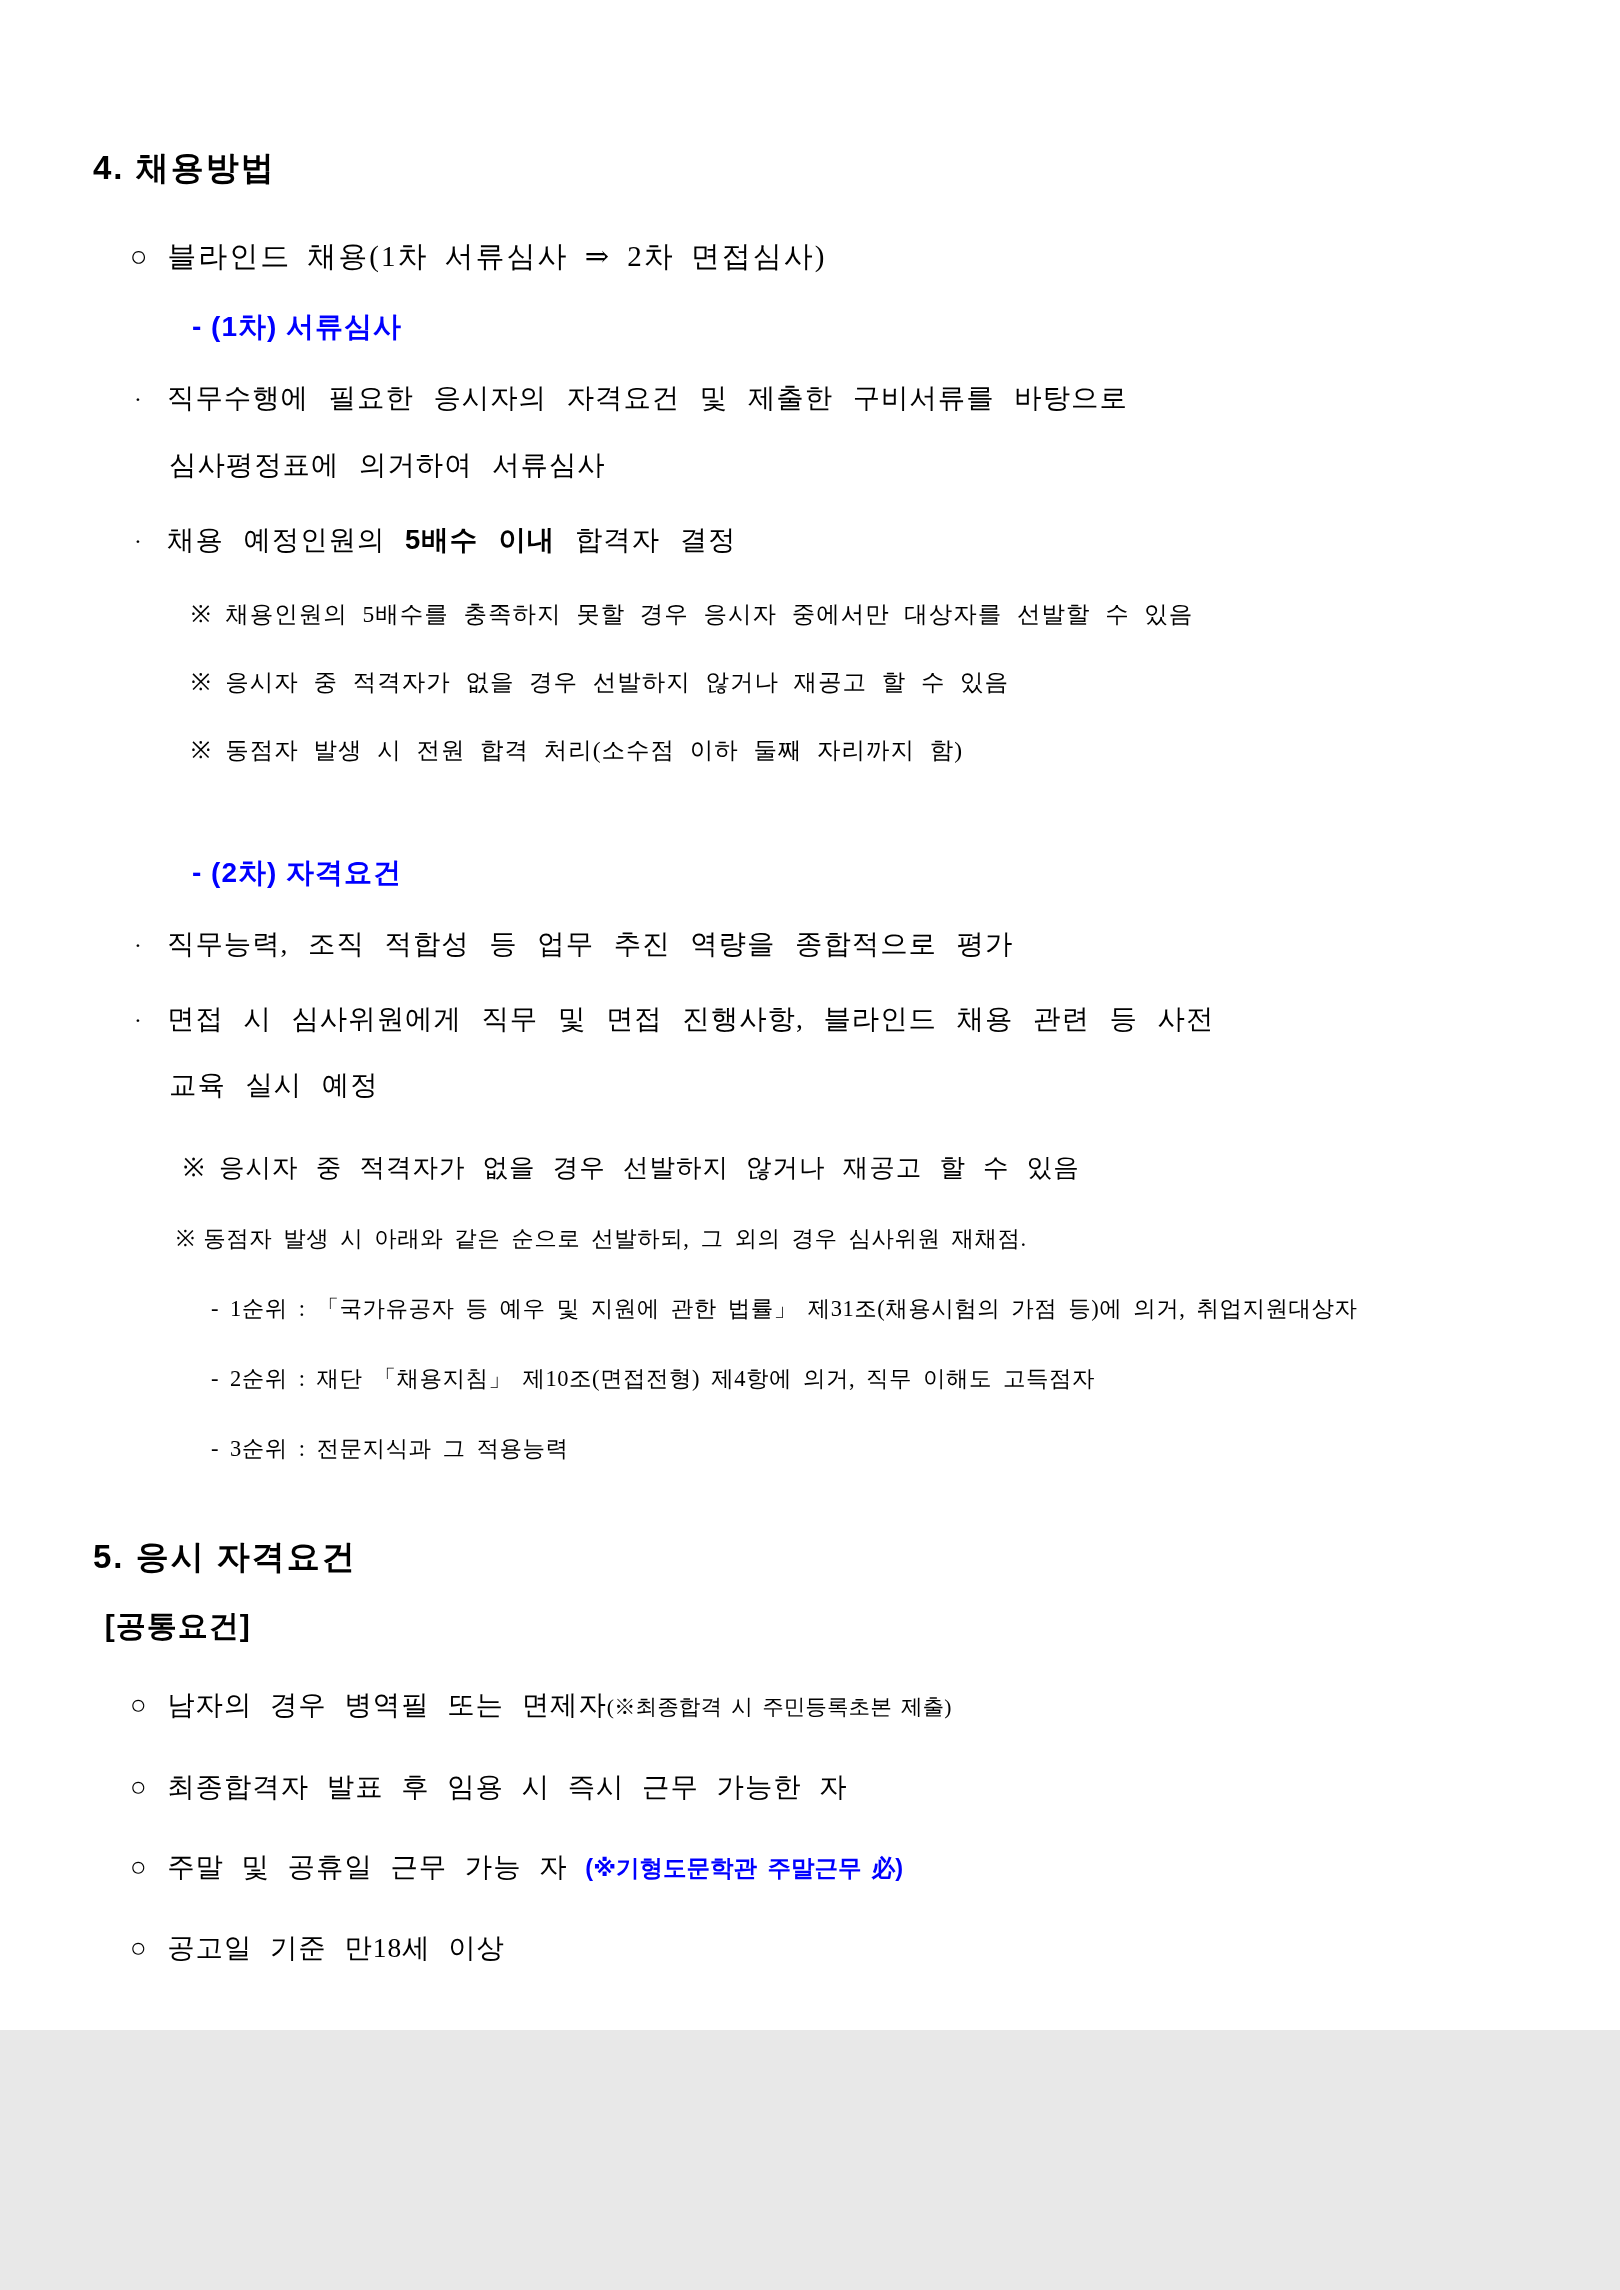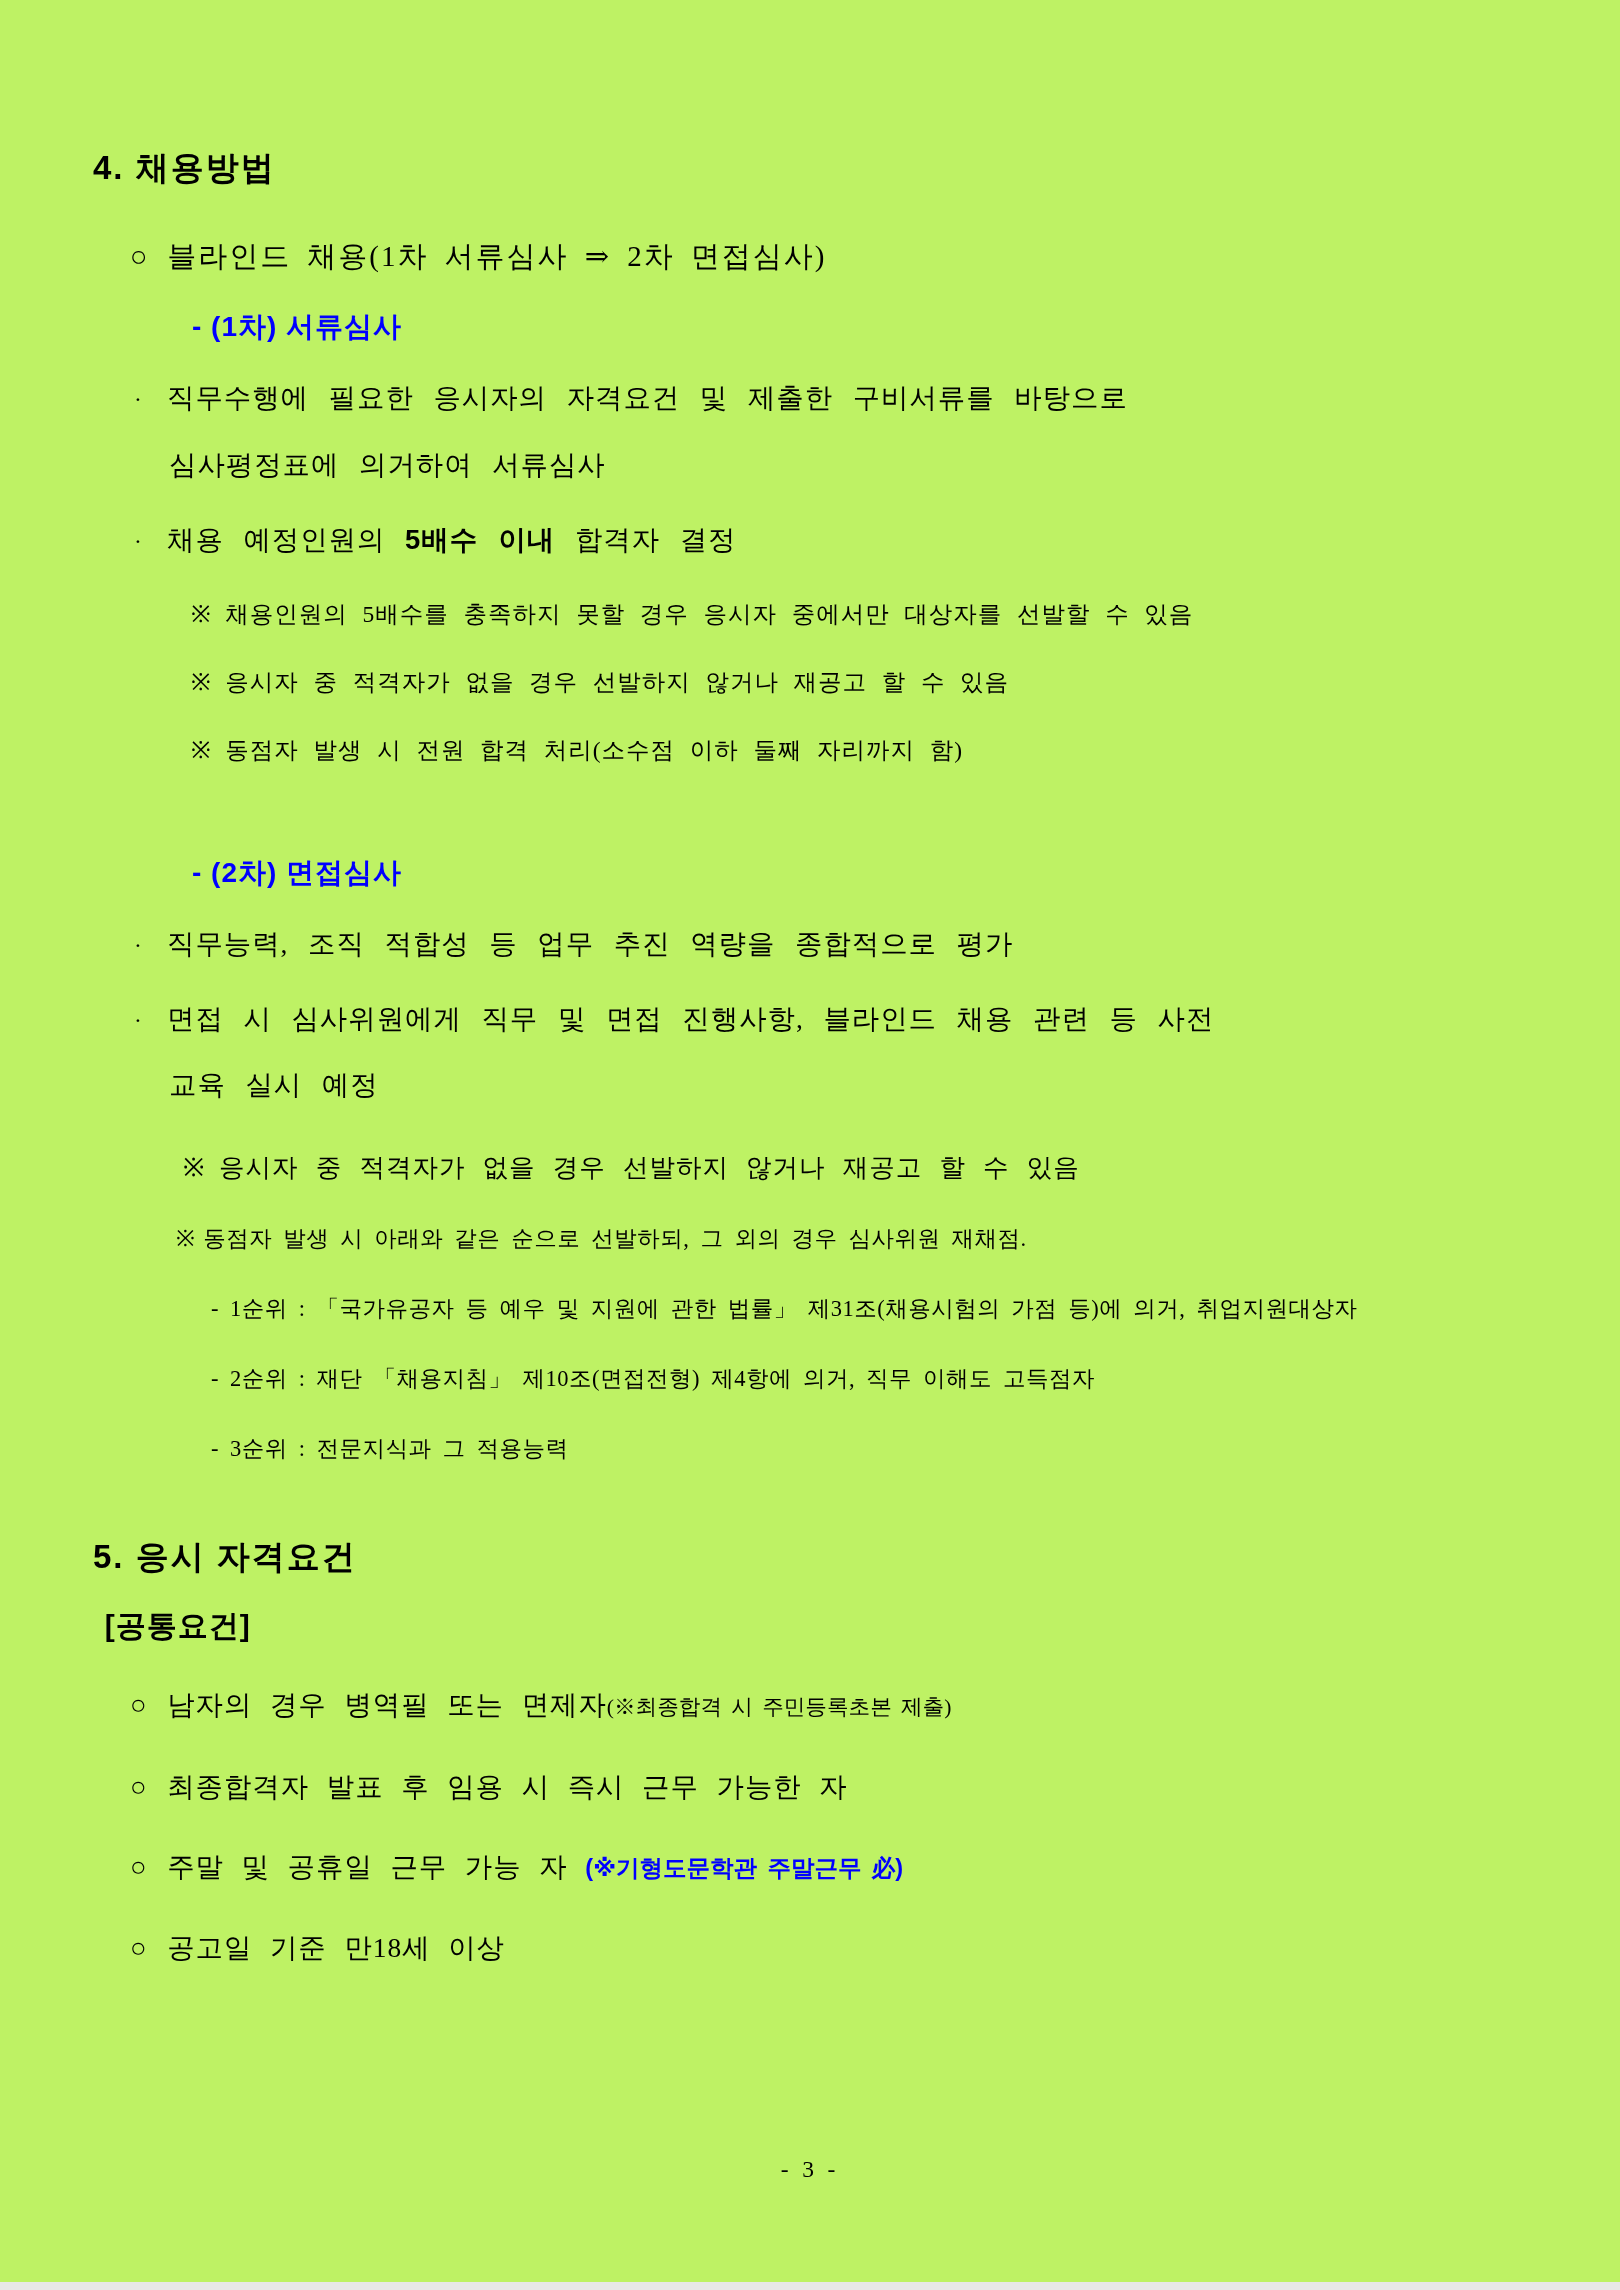--- a/index.html
+++ b/index.html
@@ -1,19 +1,19 @@
 <!DOCTYPE html>
 <html><head>
 <meta charset="utf-8">
 <style>
   html,body { margin:0; padding:0; background:#e8e8e8; }
   .page {
     position:relative;
-    width:1620px; height:2282px;
-    background:#bef264;
+    width:1620px; height:2030px;
+    background:#ffffff;
     font-family:"Liberation Serif","DejaVu Serif",serif;
     color:#000000;
     overflow:hidden;
     margin:0 auto;
   }
   .content { padding:147px 88px 0 93px; }
 
   .sec-heading {
     font-family:"Liberation Sans","DejaVu Sans",sans-serif;
     font-weight:bold;
@@ -159,21 +159,21 @@
     <div class="note">
       <span class="ref">※</span><span>채용인원의 5배수를 충족하지 못할 경우 응시자 중에서만 대상자를 선발할 수 있음</span>
     </div>
     <div class="note">
       <span class="ref">※</span><span>응시자 중 적격자가 없을 경우 선발하지 않거나 재공고 할 수 있음</span>
     </div>
     <div class="note">
       <span class="ref">※</span><span>동점자 발생 시 전원 합격 처리(소수점 이하 둘째 자리까지 함)</span>
     </div>
 
-    <div class="stage-label gap-stage2">- (2차) 면접심사</div>
+    <div class="stage-label gap-stage2">- (2차) 자격요건</div>
 
     <div class="bullet">
       <span class="dot">·</span><span>직무능력, 조직 적합성 등 업무 추진 역량을 종합적으로 평가</span>
     </div>
 
     <div class="bullet">
       <span class="dot">·</span><span>면접 시 심사위원에게 직무 및 면접 진행사항, 블라인드 채용 관련 등 사전</span>
       <span class="cont">교육 실시 예정</span>
     </div>
 

